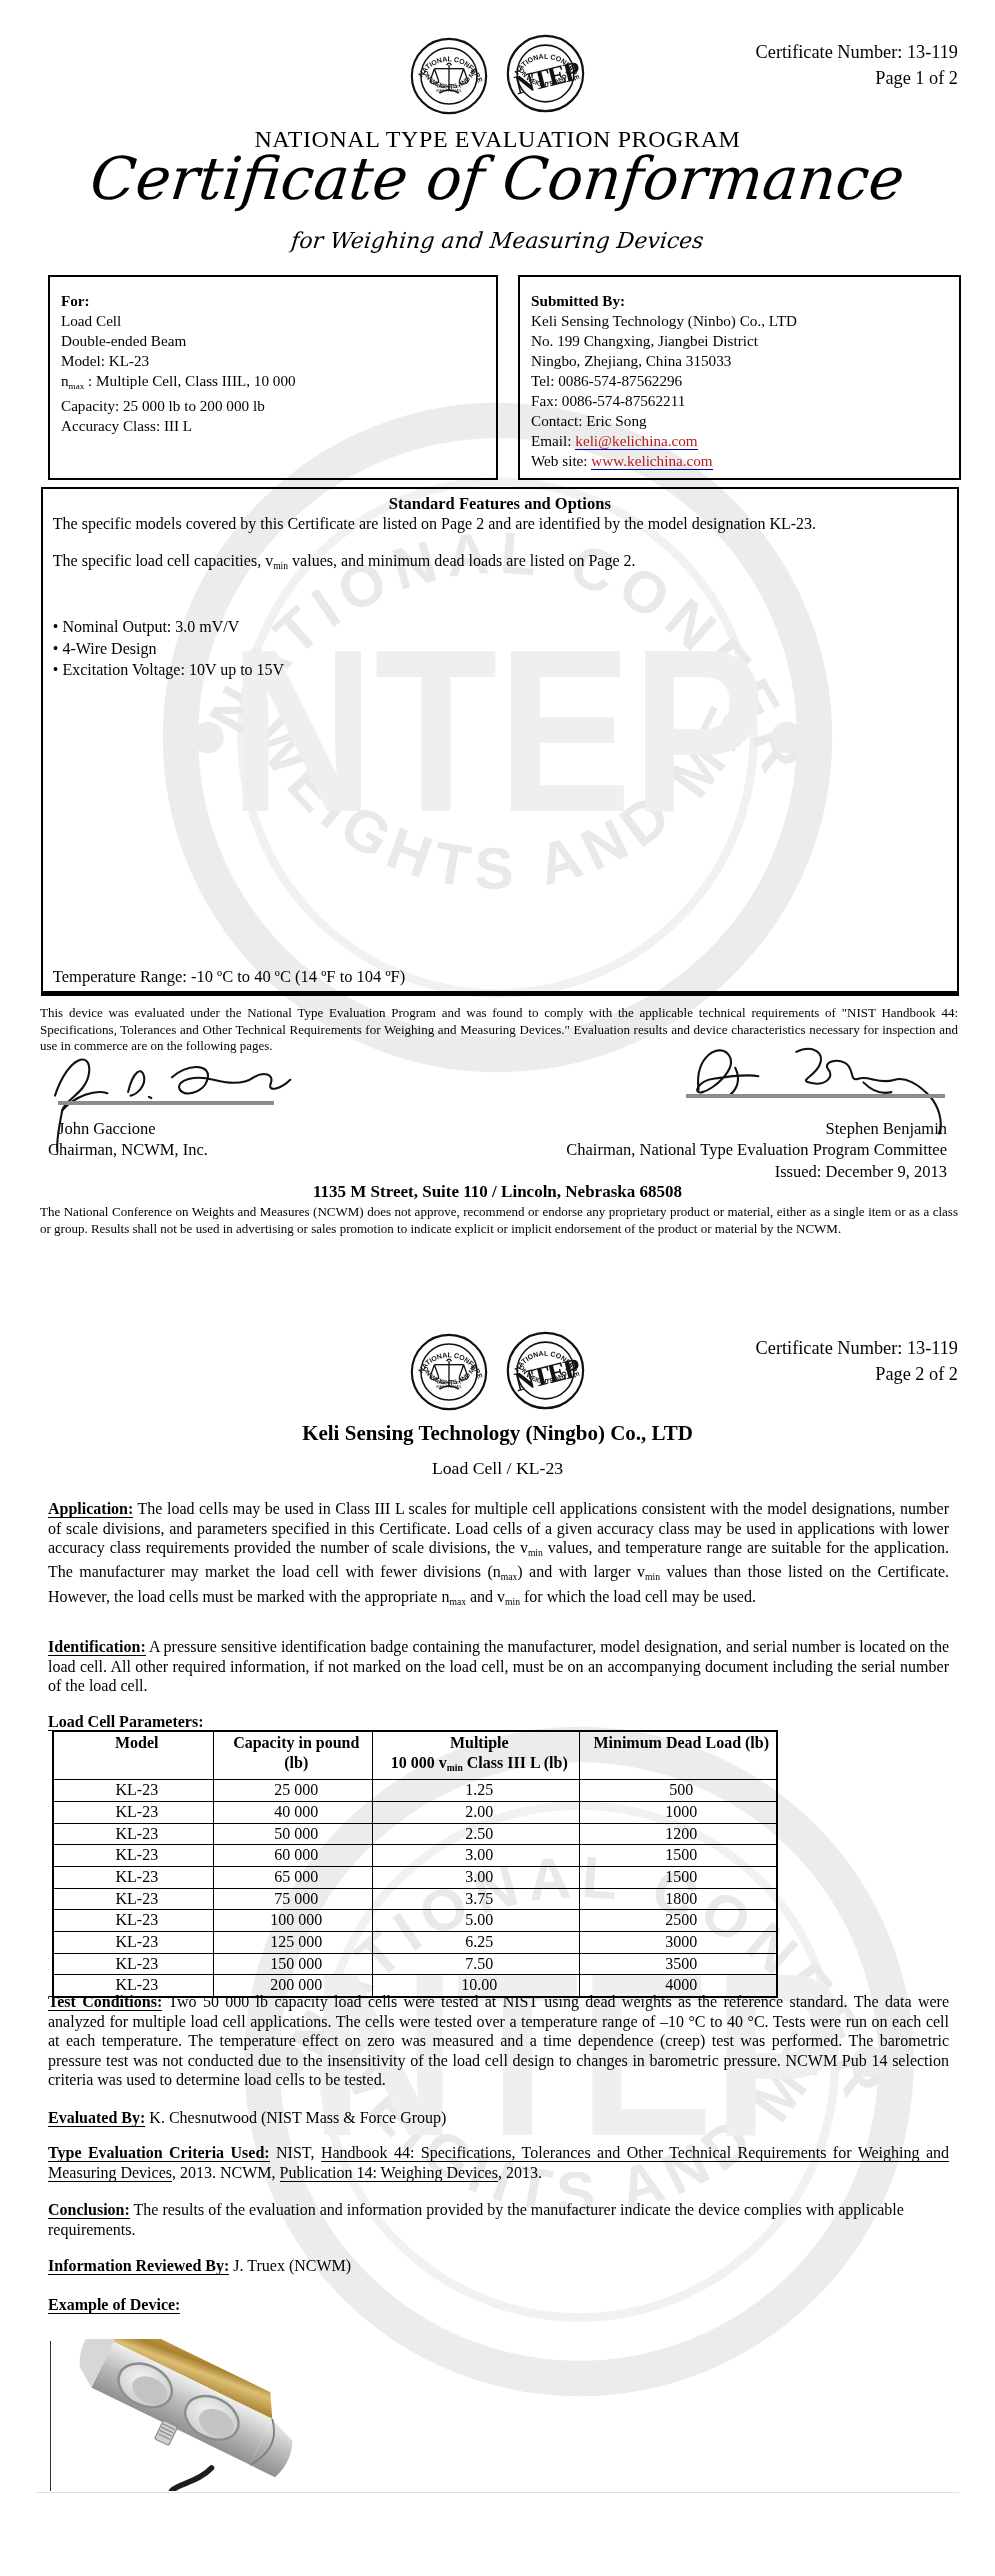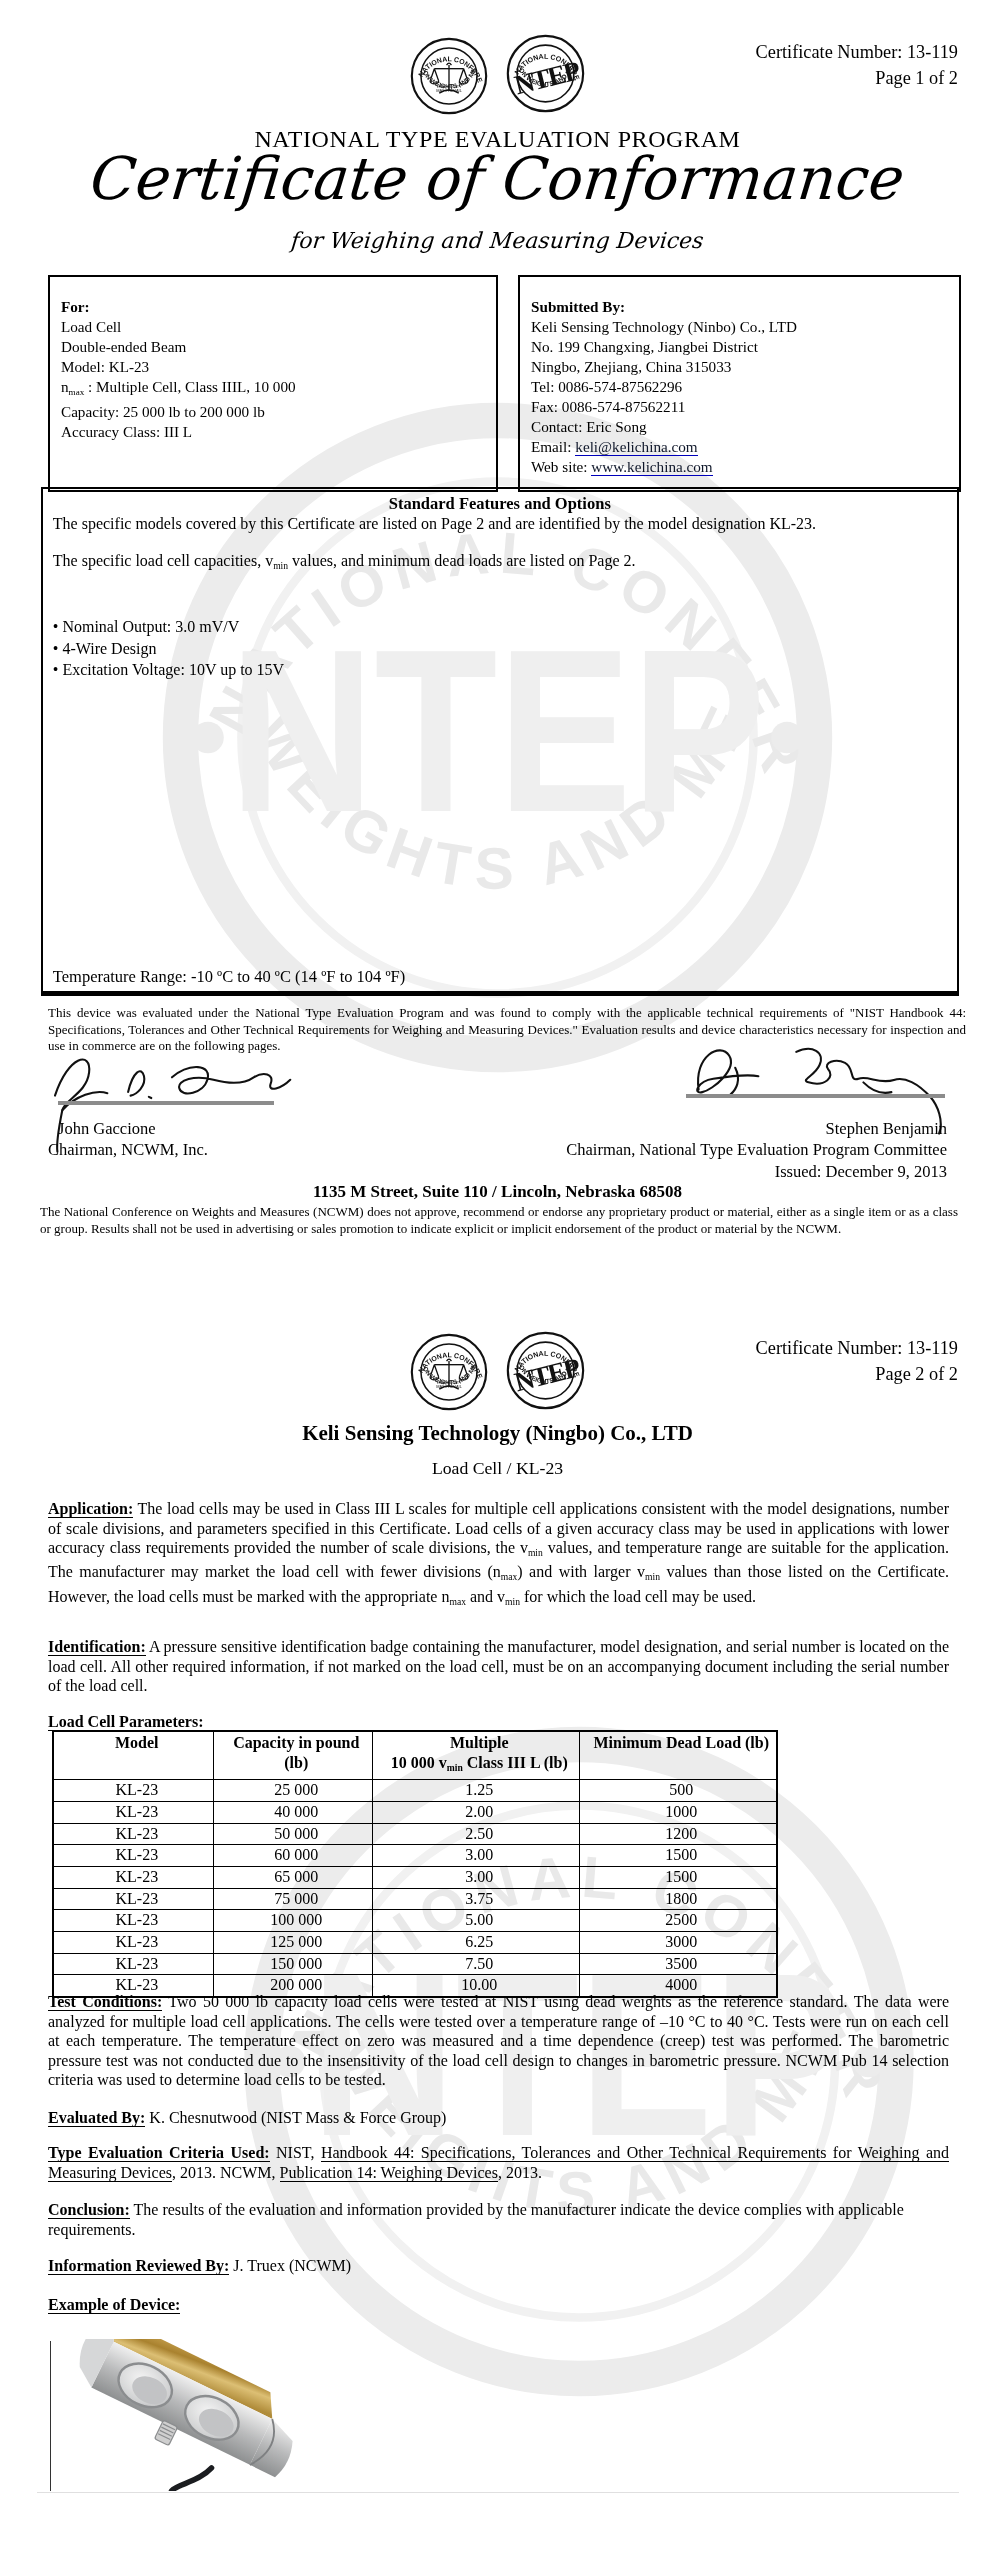--- a/index.html
+++ b/index.html
@@ -5,50 +5,50 @@
   html,body{margin:0;padding:0;background:#fff;}
   #page{position:relative;width:995px;height:2576px;background:#fff;
         font-family:"Liberation Serif", serif;color:#000;overflow:hidden;}
   .abs{position:absolute;}
   .center{left:0;width:100%;text-align:center;}
   .right{text-align:right;}
   .justify{text-align:justify;}
   .b{font-weight:bold;}
   .u{border-bottom:1.8px solid currentColor;margin-top:48px;}
   .sub{font-size:0.60em;vertical-align:-0.3em;}
-  .lnk{color:#0f172a;border-bottom:1.2px solid #0000bb;}
+  .lnk{color:#b91c1c;border-bottom:1.2px solid #0000bb;}
   .line{display:block;}
 
   
   .wm{position:absolute;z-index:0;}
   .content{position:relative;z-index:1;}
 
   
   .cert-block{right:37px;font-size:18.3px;line-height:25.6px;}
   .cert1{top:40px;} .cert2{top:1336px;}
   .program-title{top:126px;font-size:24px;letter-spacing:0.6px;}
   .script-title{top:144px;font-size:59px;font-style:italic;font-family:"DejaVu Serif",serif;transform:skewX(-6deg);}
   .script-sub{top:228px;font-size:22px;font-style:italic;font-family:"DejaVu Serif",serif;transform:skewX(-6deg);}
 
   
-  .infobox{border:2.4px solid #000;padding:20px 11px;font-size:15.2px;line-height:20px;}
+  .infobox{border:2.4px solid #000;padding:14px 11px;font-size:15.2px;line-height:20px;}
   .forbox{left:48px;top:275px;width:424px;height:173px;}
   .subbox{left:518px;top:275px;width:417px;height:173px;}
 
   
   .featbox{left:41px;top:487px;width:894px;height:492px;border:2.4px solid #000;border-bottom:5.5px solid #000;padding:4.9px 9.8px;font-size:16px;}
   .feat-title{text-align:center;font-weight:bold;font-size:16.5px;}
   .feat-p1{margin-top:1px;}
   .feat-p2{margin-top:19.5px;}
   .feat-bullets{margin-top:45px;}
   .feat-bullets .line{line-height:21.3px;}
   .feat-bullets .line::before{content:"\2022\00a0 ";}
   .feat-temp{position:absolute;left:9.8px;bottom:3.7px;font-size:16.5px;}
 
-  .evalp{left:40px;top:1005px;width:918px;font-size:13px;line-height:16.5px;margin-left:8px;}
+  .evalp{left:40px;top:1005px;width:918px;font-size:13px;line-height:16.5px;}
   .sigline{height:4.3px;background:#8c8c8c;}
   .sig-name{font-size:16.5px;line-height:21px;}
   .address{top:1182px;font-size:17px;font-weight:bold;}
   .disclaimer{left:40px;top:1204px;width:918px;font-size:13px;line-height:16.5px;}
 
   
   .company{top:1421px;font-size:21px;font-weight:bold;}
   .subtitle2{top:1458px;font-size:17.7px;}
   .body2{font-size:16px;line-height:19.5px;}
   .p2block{left:48px;width:901px;}

